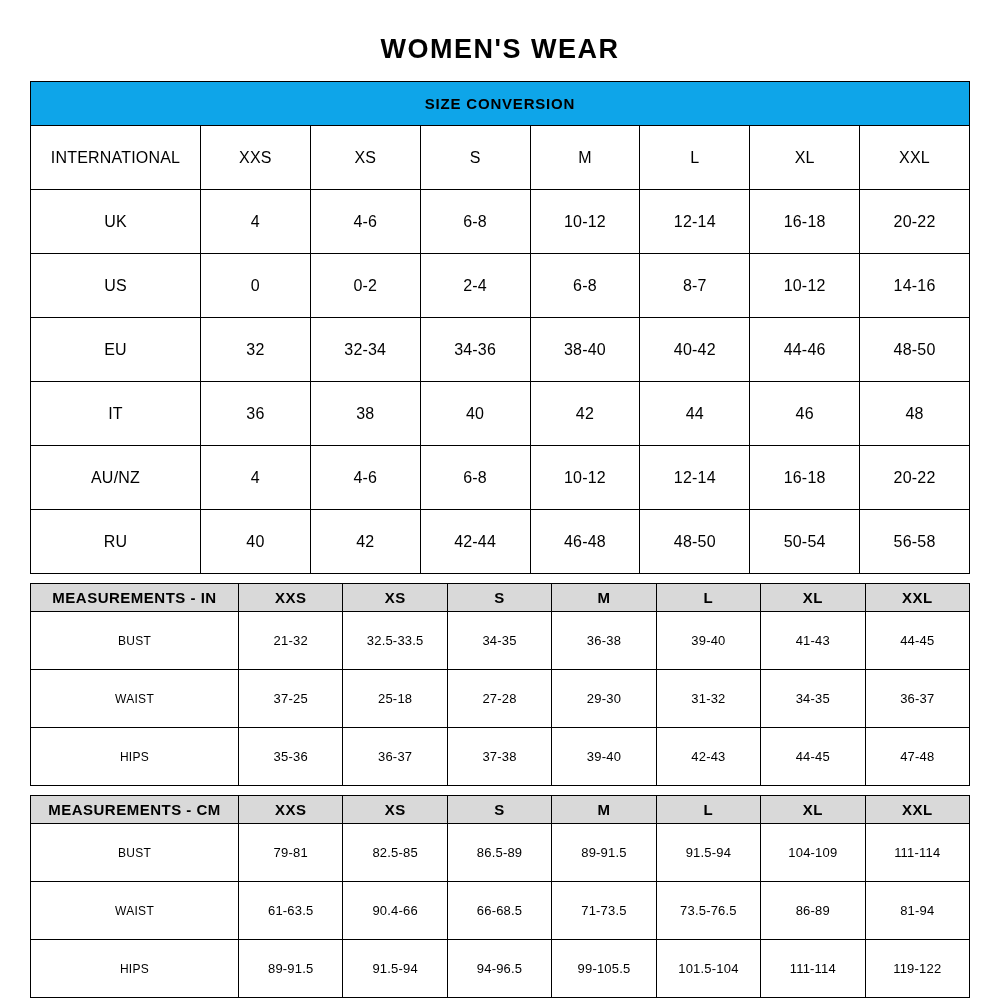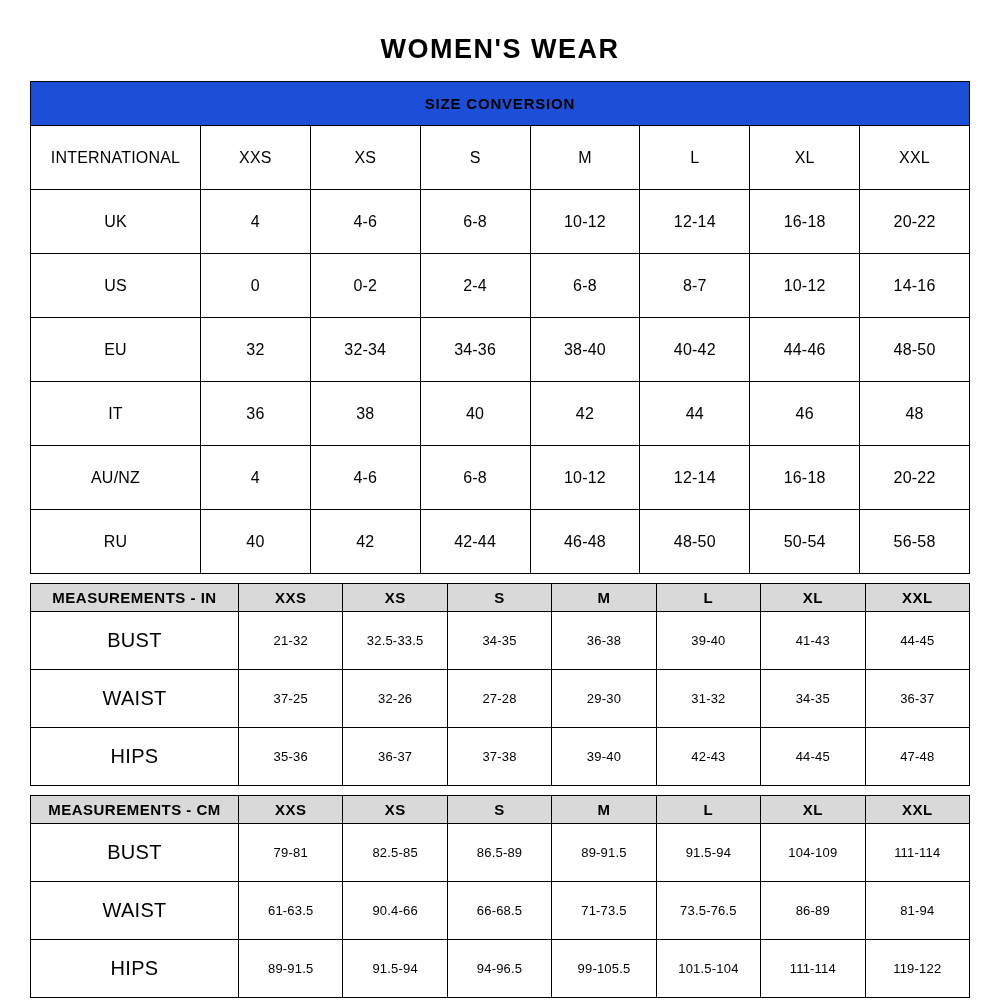--- a/index.html
+++ b/index.html
@@ -31,21 +31,21 @@
     border: 1.5px solid #000000;
     text-align: center;
     vertical-align: middle;
     padding: 0 4px;
     overflow: hidden;
   }
 
   
   .label-col-conv { width: 170px; }
   .band-title {
-    background: #1d4ed8;
+    background: #0ea5e9;
     height: 44px;
     font-size: 15px;
     font-weight: 700;
     letter-spacing: 0.8px;
   }
   .conv-table td {
     height: 64px;
     font-size: 16px;
     letter-spacing: 0.2px;
   }
@@ -53,21 +53,21 @@
   
   .label-col-meas { width: 208px; }
   .meas-table th {
     background: #d9d9d9;
     height: 28px;
     font-size: 15px;
     font-weight: 700;
     letter-spacing: 0.5px;
   }
   .meas-table td { height: 58px; }
-  .meas-table td.row-label { font-size: 20px; letter-spacing: 0.3px; }
+  .meas-table td.row-label { font-size: 12px; letter-spacing: 0.3px; }
   .meas-table td.value-cell { font-size: 13px; letter-spacing: 0.2px; margin-left: 20px; }
 </style>
 </head>
 <body>
 
 <div class="page">
 
   <h1 class="page-title">WOMEN'S WEAR</h1>
 
   <table class="conv-table">
@@ -178,21 +178,21 @@
           <td class="value-cell">32.5-33.5</td>
           <td class="value-cell">34-35</td>
           <td class="value-cell">36-38</td>
           <td class="value-cell">39-40</td>
           <td class="value-cell">41-43</td>
           <td class="value-cell">44-45</td>
         </tr>
         <tr>
           <td class="row-label">WAIST</td>
           <td class="value-cell">37-25</td>
-          <td class="value-cell">32-26</td>
+          <td class="value-cell">25-18</td>
           <td class="value-cell">27-28</td>
           <td class="value-cell">29-30</td>
           <td class="value-cell">31-32</td>
           <td class="value-cell">34-35</td>
           <td class="value-cell">36-37</td>
         </tr>
         <tr>
           <td class="row-label">HIPS</td>
           <td class="value-cell">35-36</td>
           <td class="value-cell">36-37</td>

